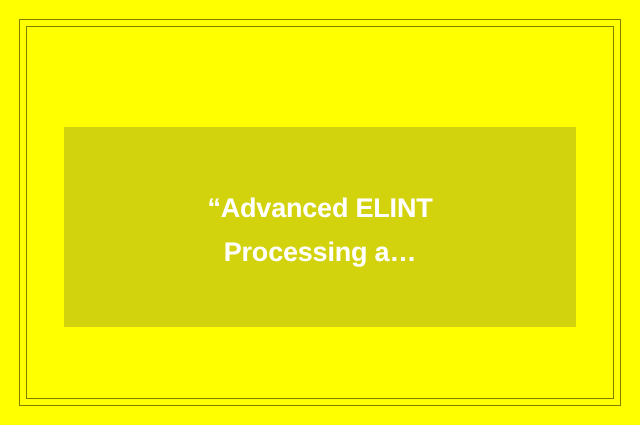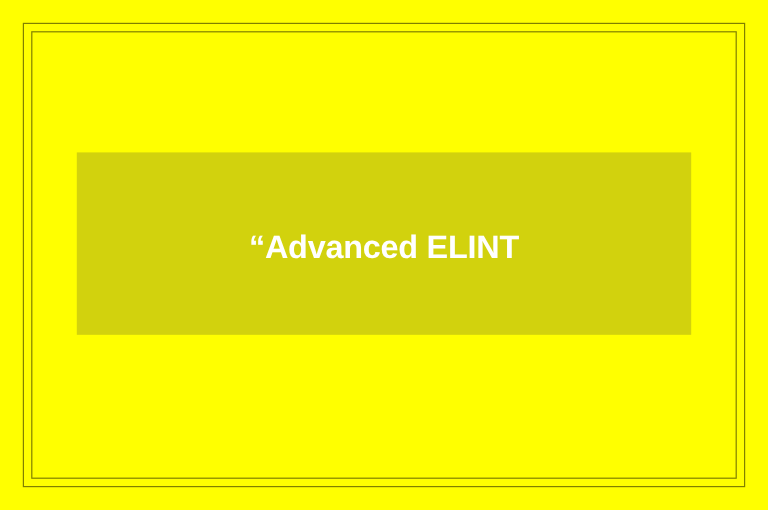--- a/index.html
+++ b/index.html
@@ -42,21 +42,21 @@
     width: 588px;
     height: 373px;
   }
 
   
   #title-band {
     position: absolute;
     left: 64px;
     top: 127px;
     width: 512px;
-    height: 152px;
+    height: 200px;
     background: #d2d20d;
     display: flex;
     flex-direction: column;
     align-items: center;
     justify-content: center;
     padding-top: 6px;
     box-sizing: border-box;
   }
 
   .title-line {
@@ -74,15 +74,16 @@
 <body>
 
 <div id="slide-canvas">
 
   <div class="frame" id="frame-outer"></div>
 
   <div class="frame" id="frame-inner"></div>
 
   <div id="title-band">
     <div class="title-line">“Advanced ELINT</div>
+    <div class="title-line">Processing a…</div>
   </div>
 
 </div>
 
 </body></html>

